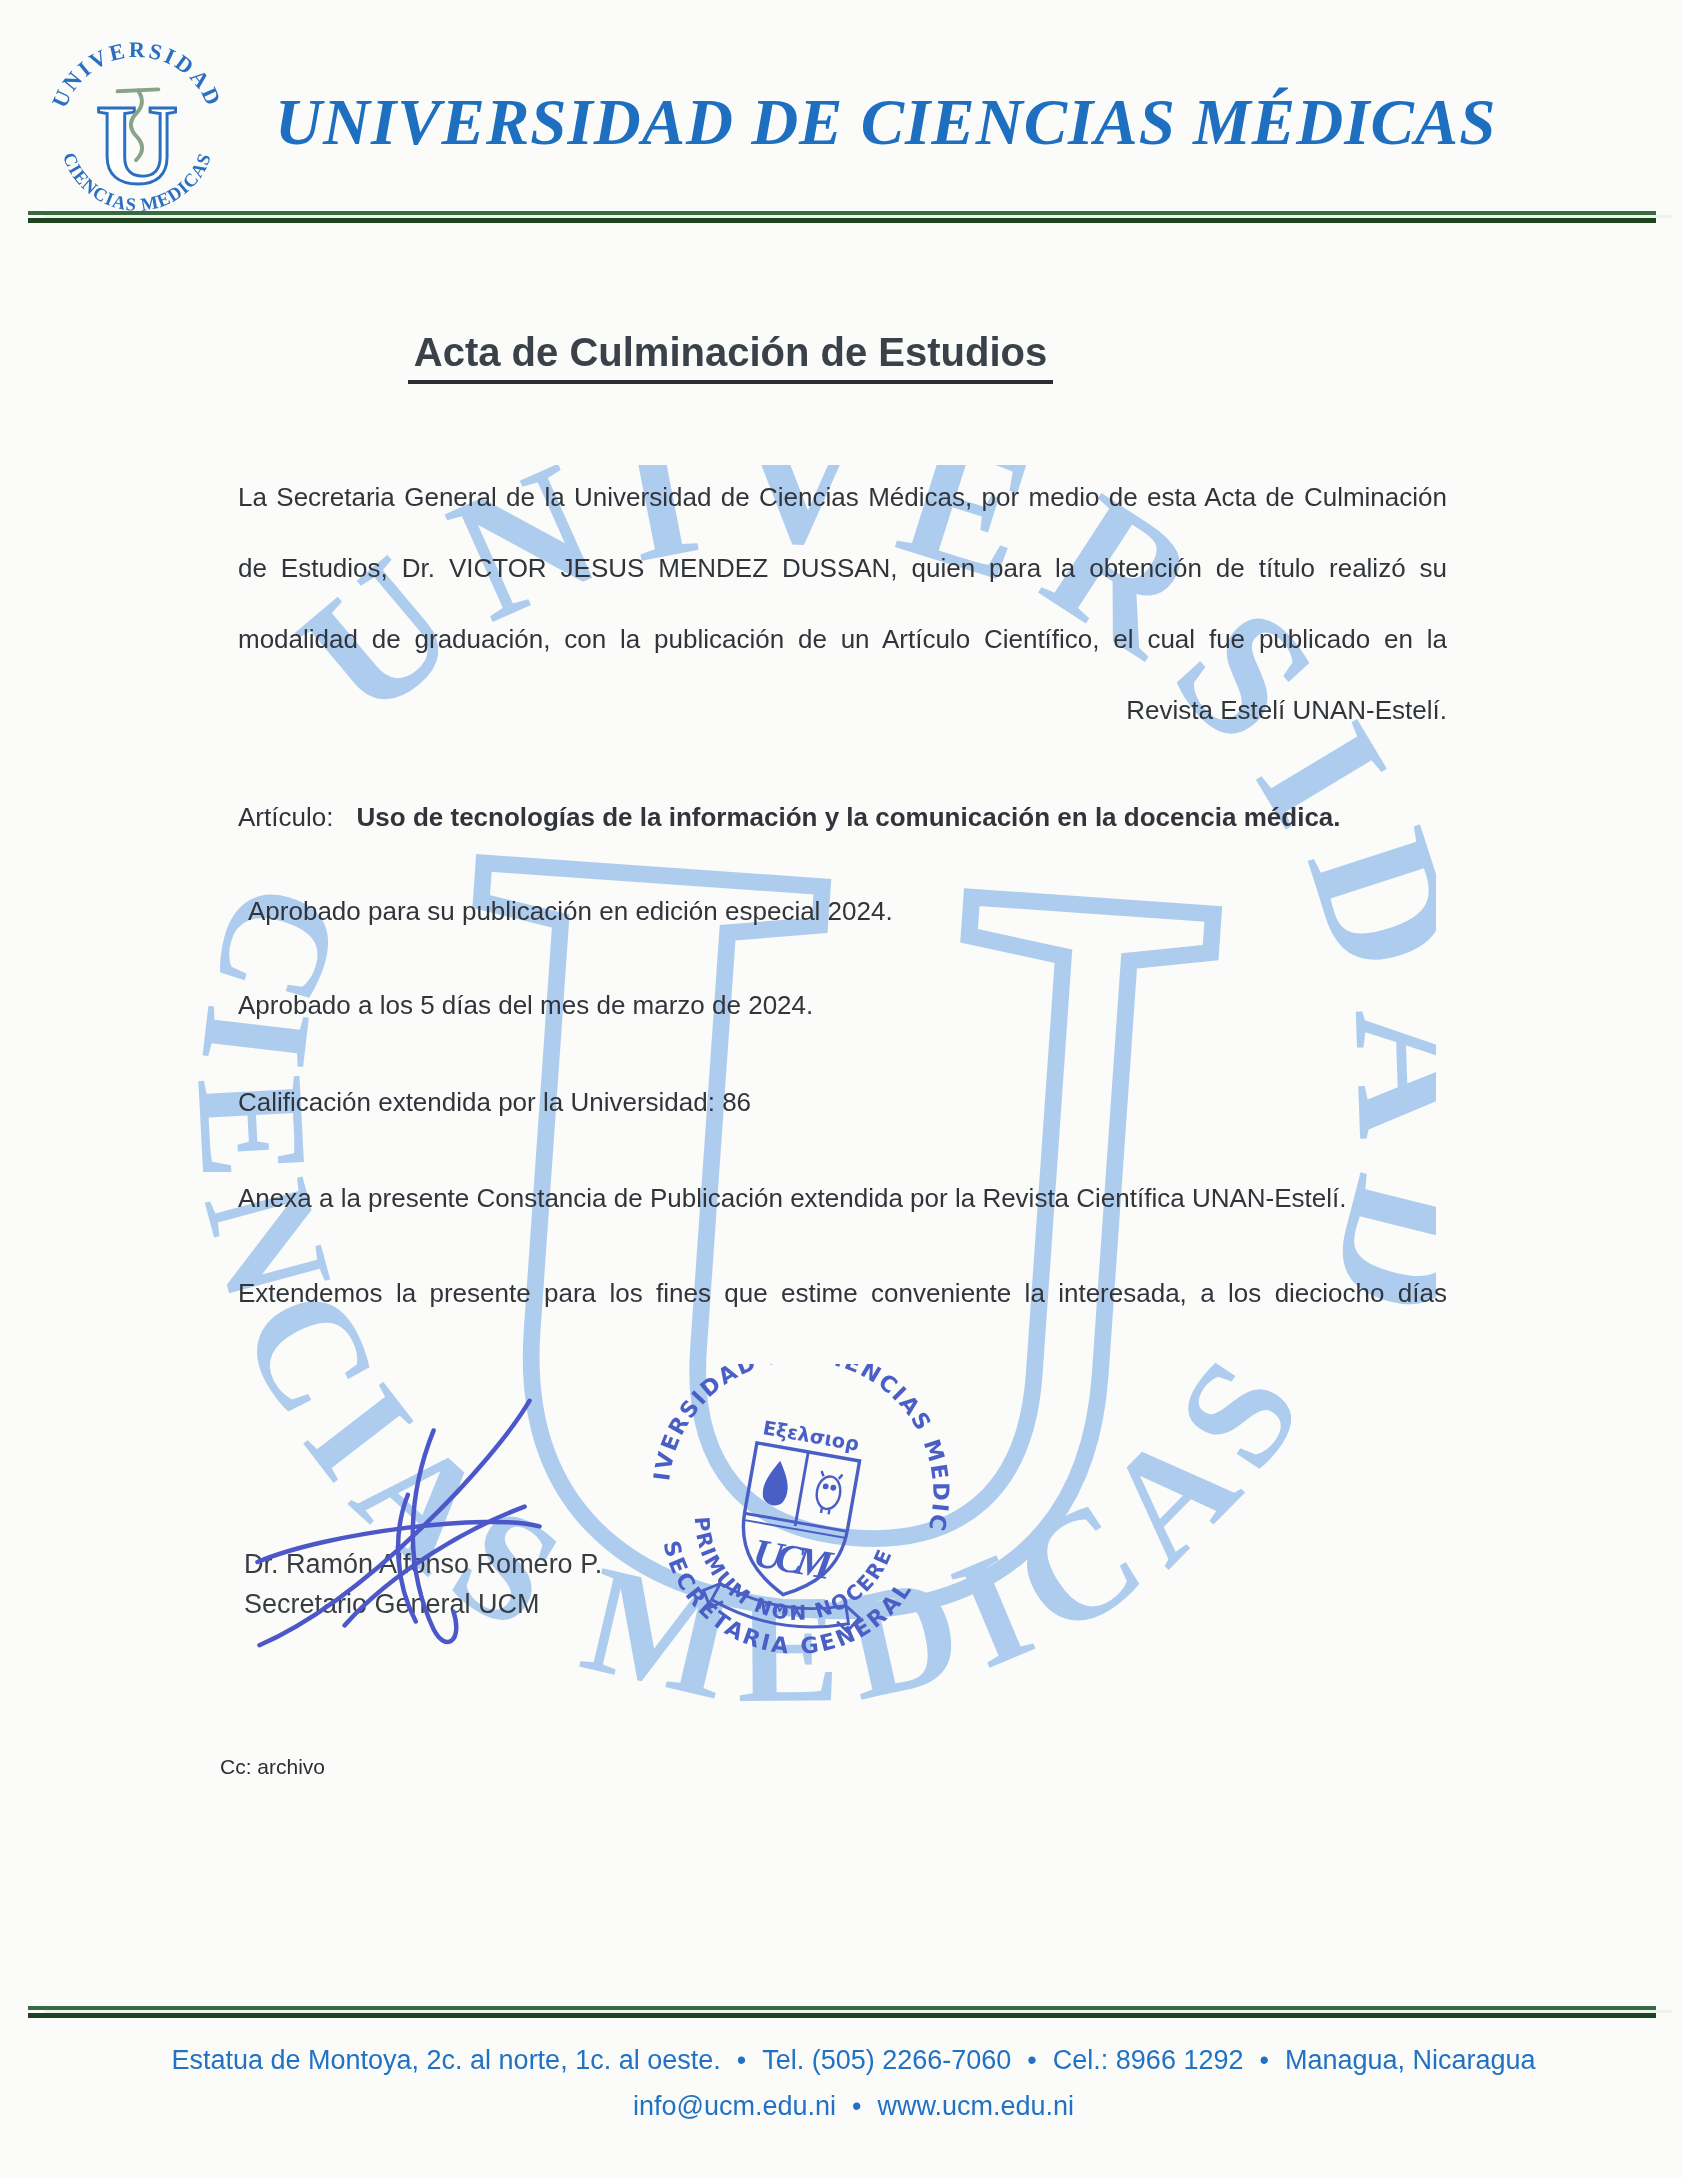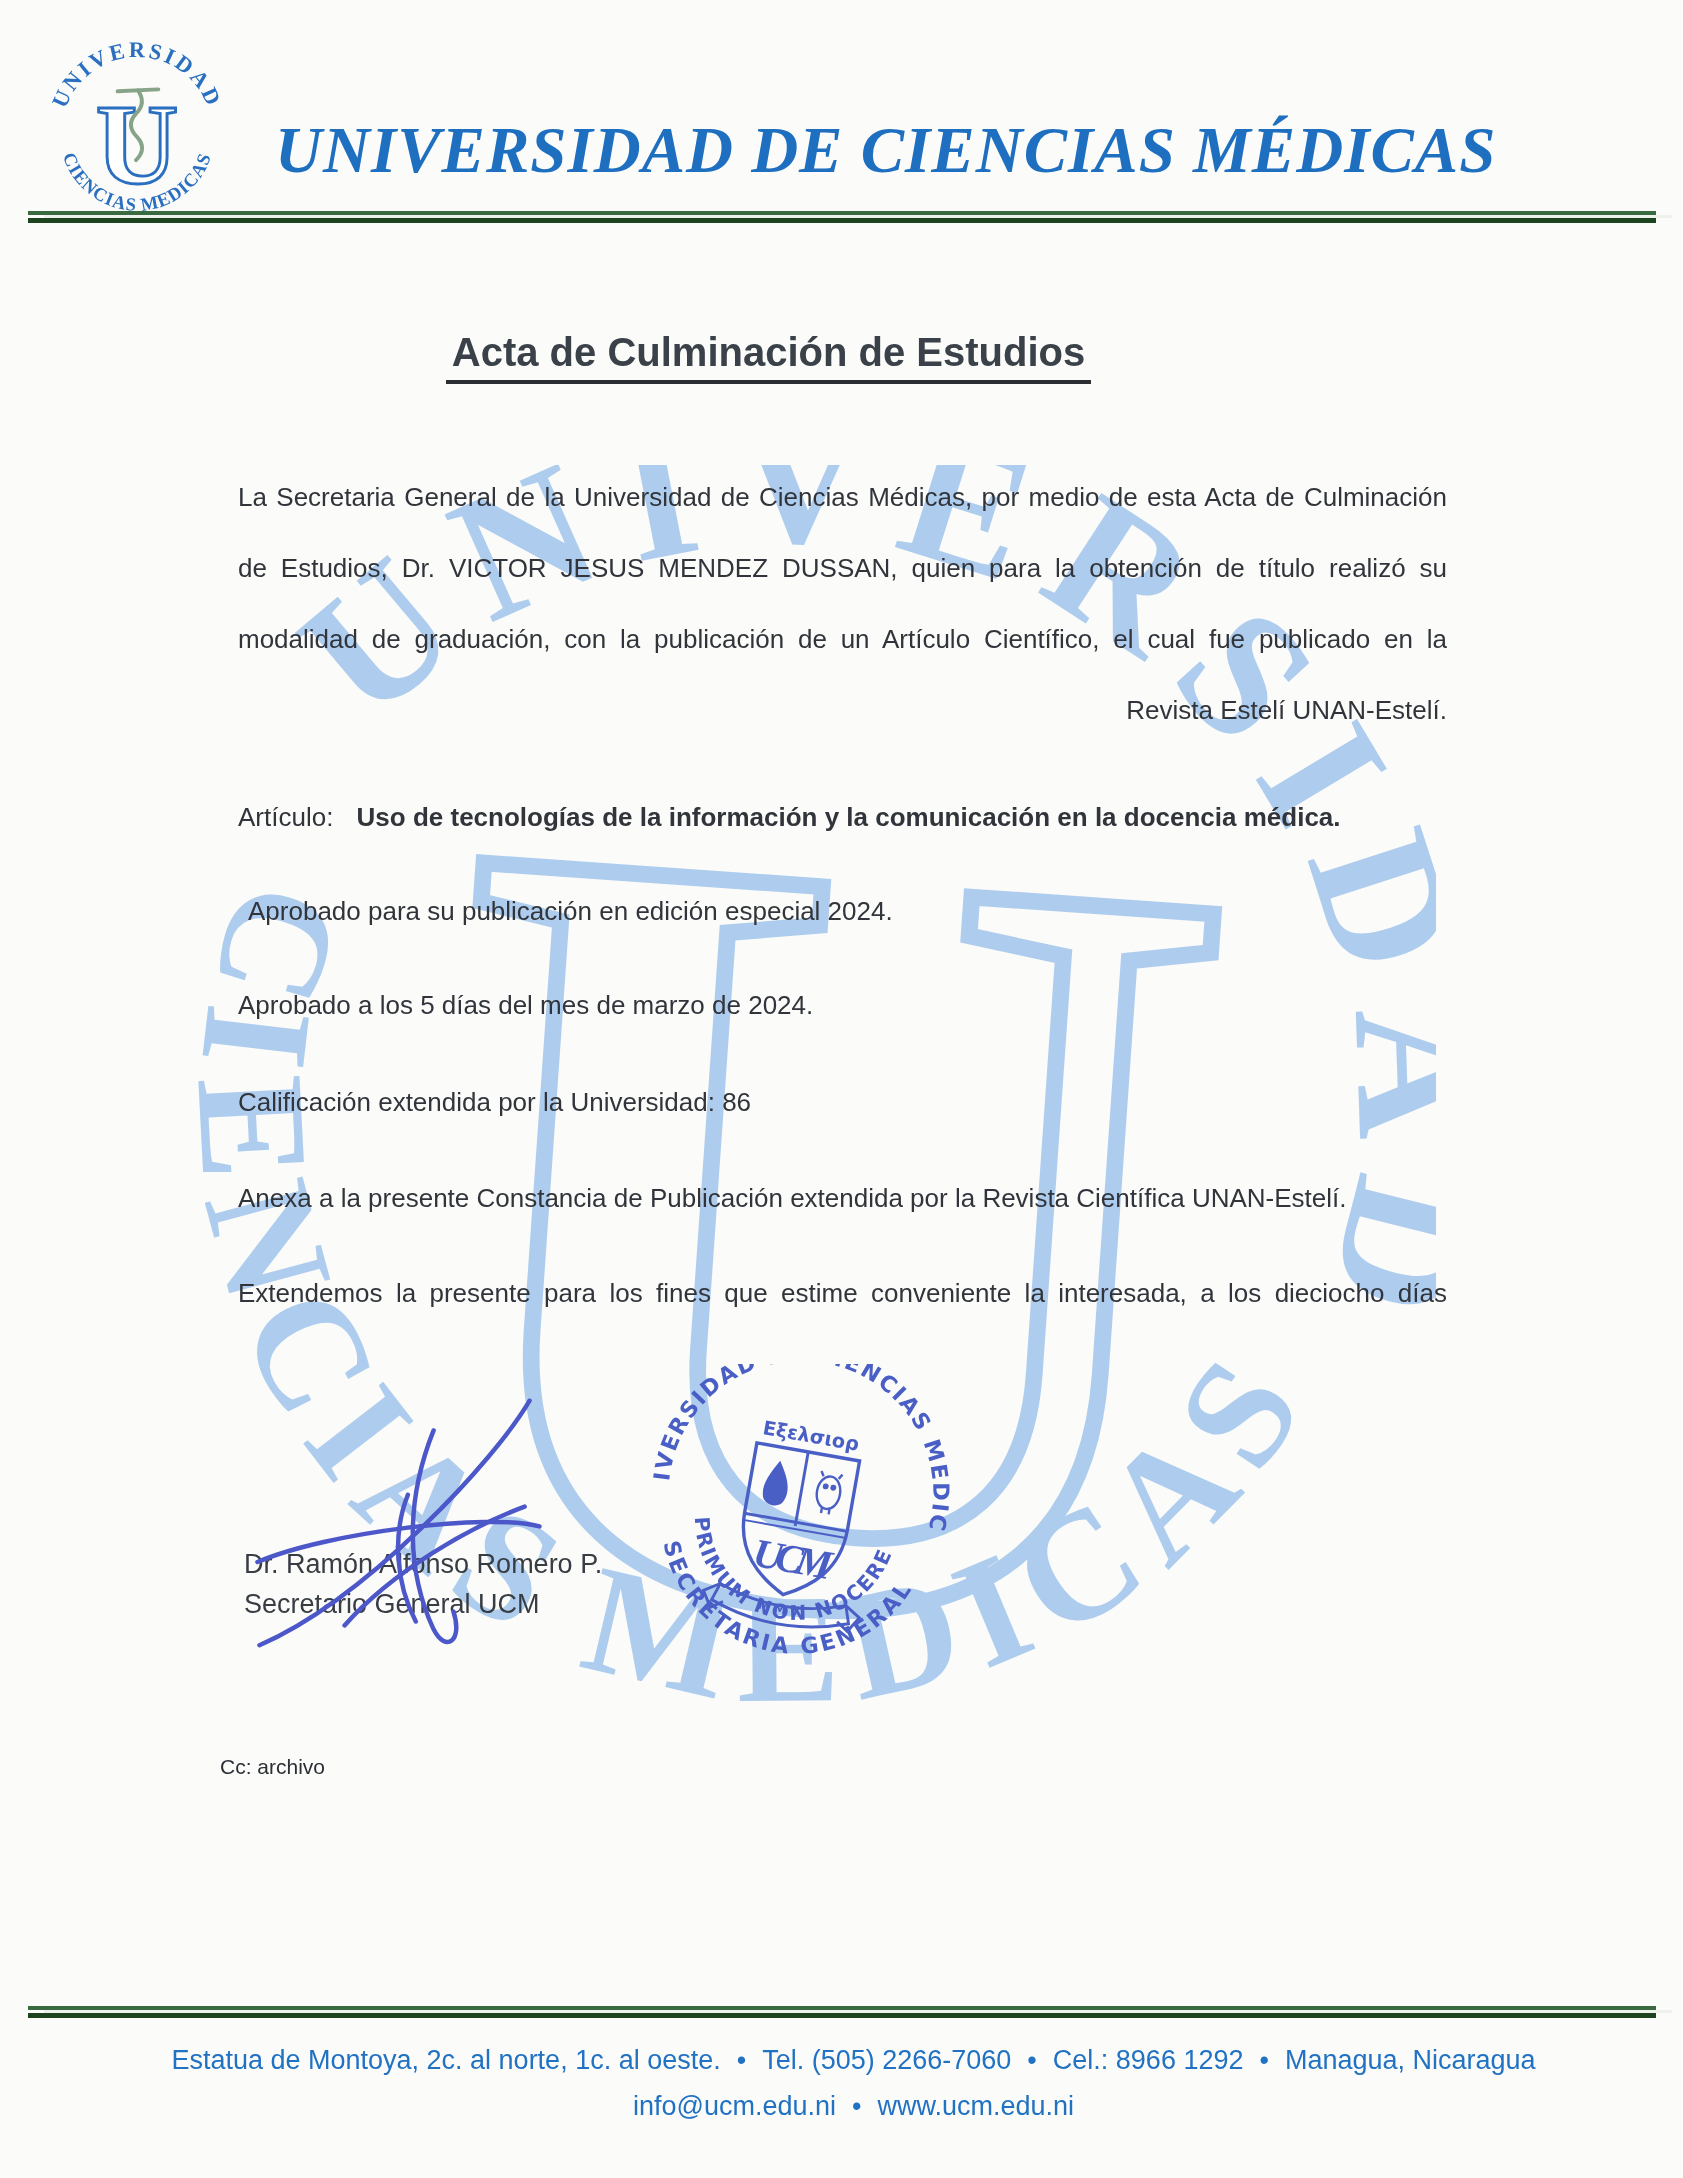--- a/index.html
+++ b/index.html
@@ -10,28 +10,27 @@
     font-family:"Liberation Sans", sans-serif;
     color:#2f343a;
   }
   .abs{position:absolute;}
   
   .uni-title{
     font-family:"Liberation Serif", serif;
     font-style:italic; font-weight:bold;
     font-size:65px; color:#1e6fc0; letter-spacing:1px;
     white-space:nowrap;
-    margin-top:28px;
   }
   .rule div{width:100%;}
   .rule .a{height:4px;background:#3a6a40;}
   .rule .b{height:3px;background:#eef2ec;}
   .rule .c{height:5px;background:#1d431f;}
   
-  .doc-title-wrap{left:0;top:330px;width:1433px;text-align:center;padding-left:38px;}
+  .doc-title-wrap{left:0;top:330px;width:1433px;text-align:center;}
   .doc-title{
     display:inline-block;position:relative;left:14px;
     font-size:40px;font-weight:bold;color:#3a4149;
     border-bottom:4px solid #2b2f34;padding:0 6px 5px 6px;
     letter-spacing:0;white-space:nowrap;
   }
   
   .body-block{left:238px;width:1209px;font-size:26px;color:#31353b;}
   .ln{line-height:71px;height:71px;white-space:nowrap;text-align:right;}
   .just{text-align:justify;text-align-last:justify;white-space:normal;height:71px;overflow:visible;}

